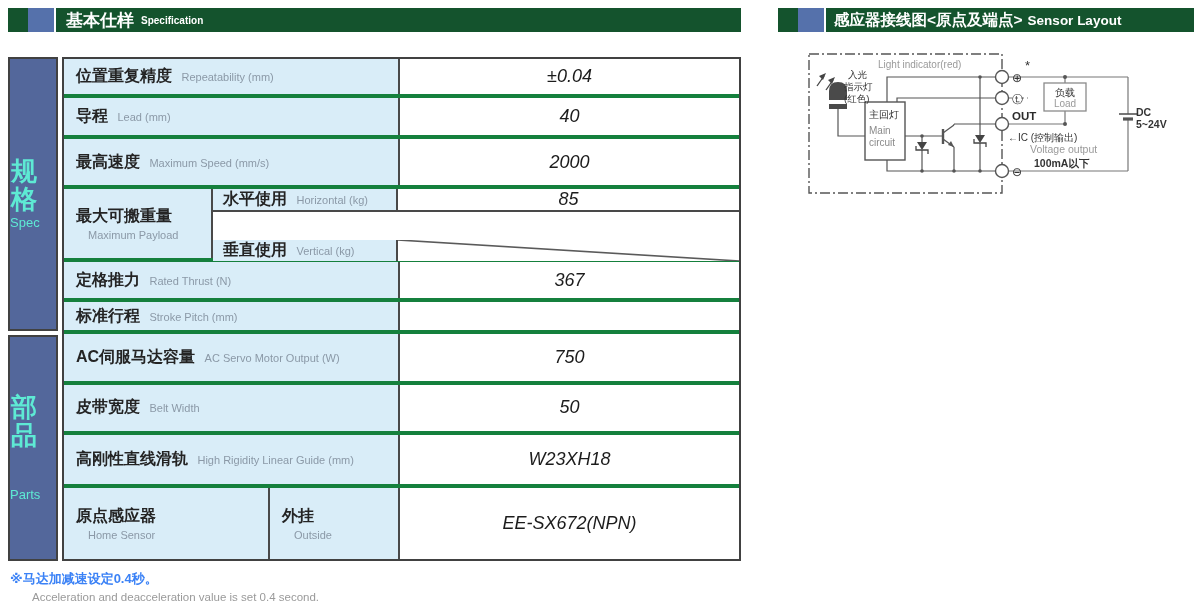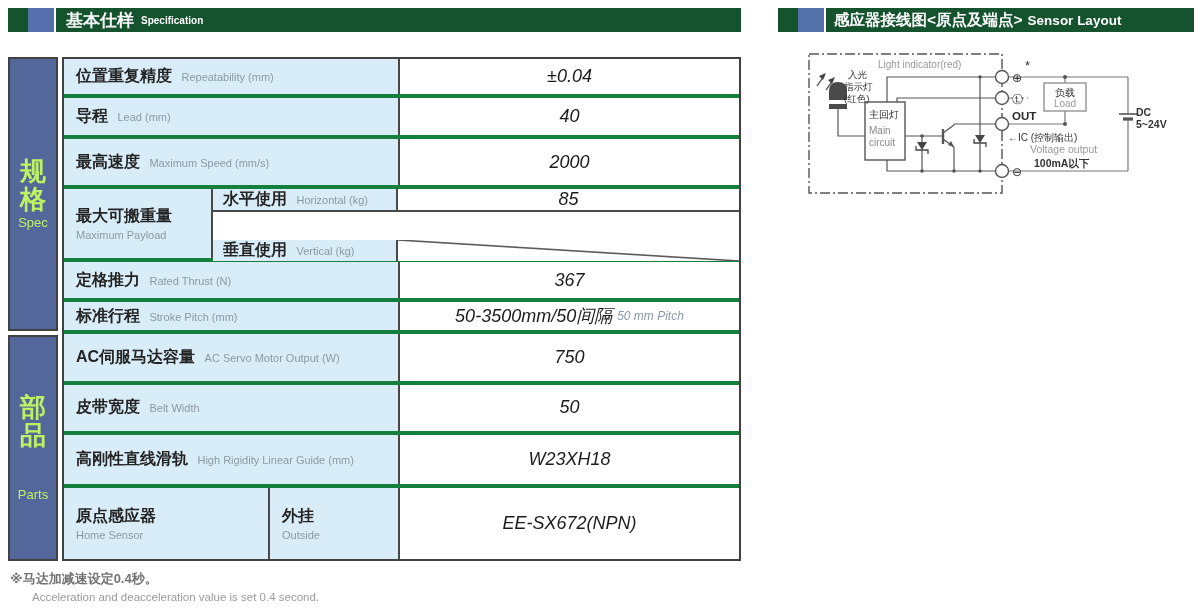--- a/index.html
+++ b/index.html
@@ -12,48 +12,48 @@
   .hbar-right { left:778px; width:416px; }
   .hsq { width:28px; height:24px; background:#5571ab; border-right:2px solid #fff; flex:0 0 auto; }
   .hzh { color:#fff; font-weight:bold; font-size:17px; margin-left:10px; white-space:nowrap; }
   .hen { color:#fff; font-weight:bold; font-size:10px; margin-left:7px; white-space:nowrap; }
   .hbar-right .hzh { font-size:15.5px; margin-left:8px; }
   .hbar-right .hen { font-size:13.5px; margin-left:5px; }
 
   
   .spec-table { position:absolute; left:8px; top:57px; width:733px; height:504px; display:flex; }
   .group-col { width:50px; display:flex; flex-direction:column; }
-  .group { background:#53679b; border:2px solid #414141; display:flex; flex-direction:column; align-items:center; justify-content:center; color:#bef264; }
+  .group { background:#53679b; border:2px solid #414141; display:flex; flex-direction:column; justify-content:center; color:#5eead4; }
   .group-spec { height:274px; margin-bottom:4px; }
   .group-parts { flex:1;gap:36px; }
   .gzh { font-size:26px; font-weight:bold; width:1.08em; text-align:center; word-break:break-all; line-height:1.04; }
   .gen { font-size:13px; margin-top:2px; }
   .gap-col { width:4px; }
   .rows-col { flex:1; border:2px solid #414141; display:flex; flex-direction:column; background:#fff; }
 
   .row { display:flex; border-bottom:4px solid #15803d; }
   .row:last-child { border-bottom:none; }
   .lbl { width:336px; background:#d9edf8; border-right:2px solid #494949; display:flex; align-items:center; padding-left:12px; }
   .zh { font-size:16px; color:#242424; font-weight:600; }
   .en { font-size:11px; color:#8b99a7; margin-left:5px; }
   .lbl2 .zh { display:block; }
-  .lbl2 .en { display:block; margin-left:0; margin-top:2px; }
+  .lbl2 .en { display:block; margin-left:12px; margin-top:2px; }
   .val { flex:1; background:#fff; display:flex; align-items:center; justify-content:center; font-size:18px; color:#1c1c1c;font-style:italic; }
   .vsuffix { font-size:12px; color:#8b99a7; margin-left:5px; }
 
   .paycol { flex:1; display:flex; flex-direction:column;gap:28px; }
   .subrow { display:flex; flex:1; }
   .subrow:first-child { border-bottom:2px solid #494949; }
   .sublbl { width:185px; background:#d9edf8; border-right:2px solid #494949; display:flex; align-items:center; padding-left:10px; }
   .diag { background-color:#fff;
           background-image:linear-gradient(to right top, transparent calc(50% - 1.3px), #5a5a5a calc(50% - 0.3px), #5a5a5a calc(50% + 0.3px), transparent calc(50% + 1.3px)); }
 
   
   .note { position:absolute; left:10px; top:570px; }
-  .note-zh { color:#737373; font-size:13px; font-weight:bold; }
+  .note-zh { color:#3b82f6; font-size:13px; font-weight:bold; }
   .note-en { color:#9a9a9a; font-size:11.5px; margin:3px 0 0 22px; }
 
   
   .diagram { position:absolute; left:802px; top:45px; }
   svg text { font-family:"Liberation Sans","DejaVu Sans",sans-serif; }
 </style>
 </head>
 <body>
 
 <div class="page">
@@ -153,24 +153,20 @@
         <div class="val">367</div>
       </div>
 
       <div class="row" style="height:32px">
         <div class="lbl">
             <div>
           <span class="zh">标准行程</span>
           <span class="en">Stroke Pitch (mm)</span>
         </div>
           </div>
-        <div class="val">
-          <span>50-3500mm/50间隔</span>
-          <span class="vsuffix">50 mm Pitch</span>
-        </div>
       </div>
 
       <div class="row" style="height:51px">
         <div class="lbl">
             <div>
           <span class="zh">AC伺服马达容量</span>
           <span class="en">AC Servo Motor Output (W)</span>
         </div>
           </div>
         <div class="val">750</div>

